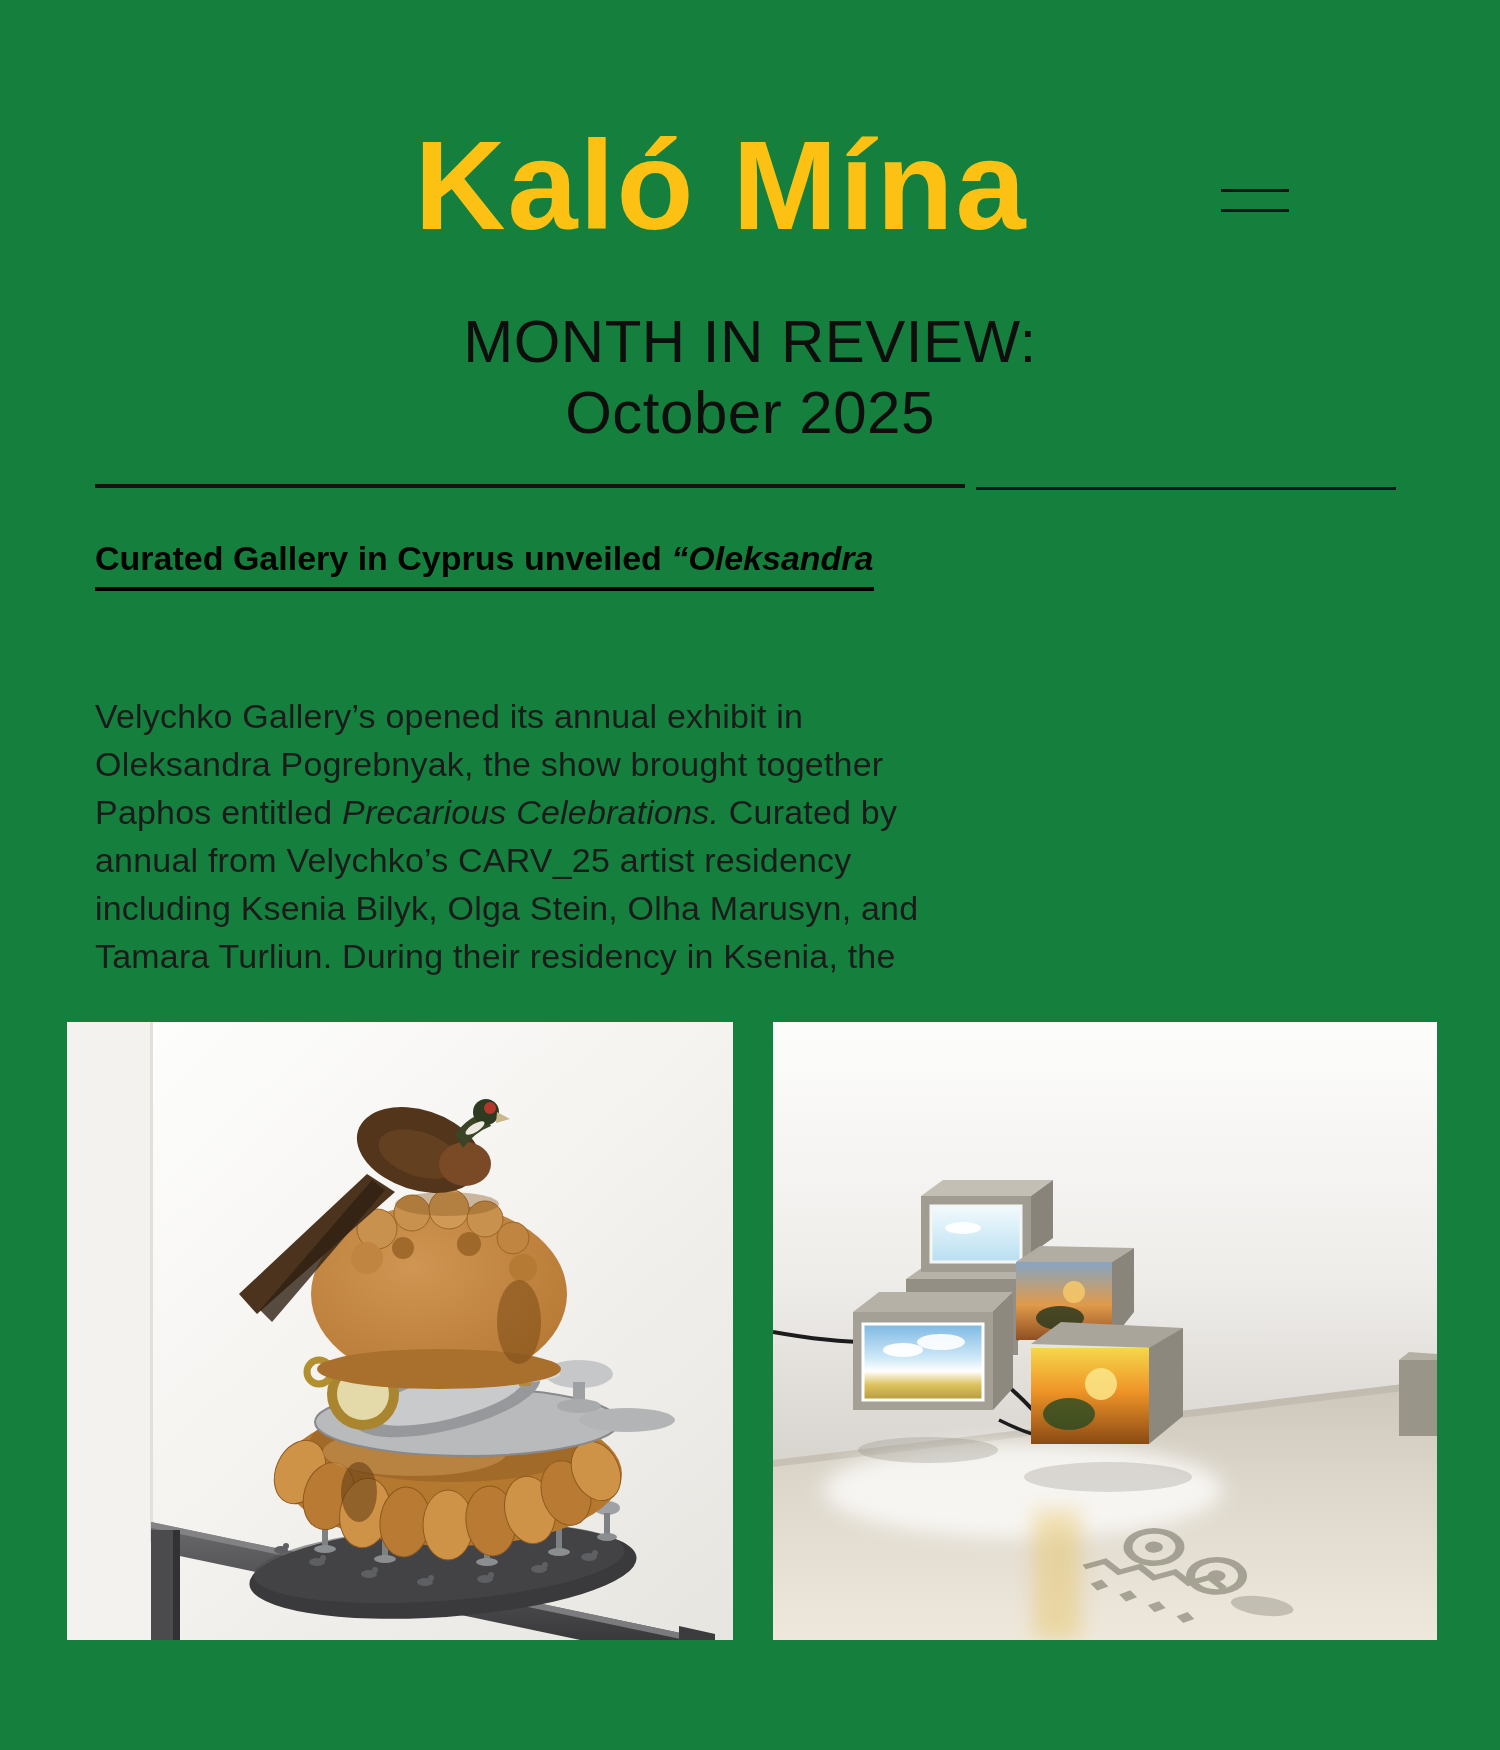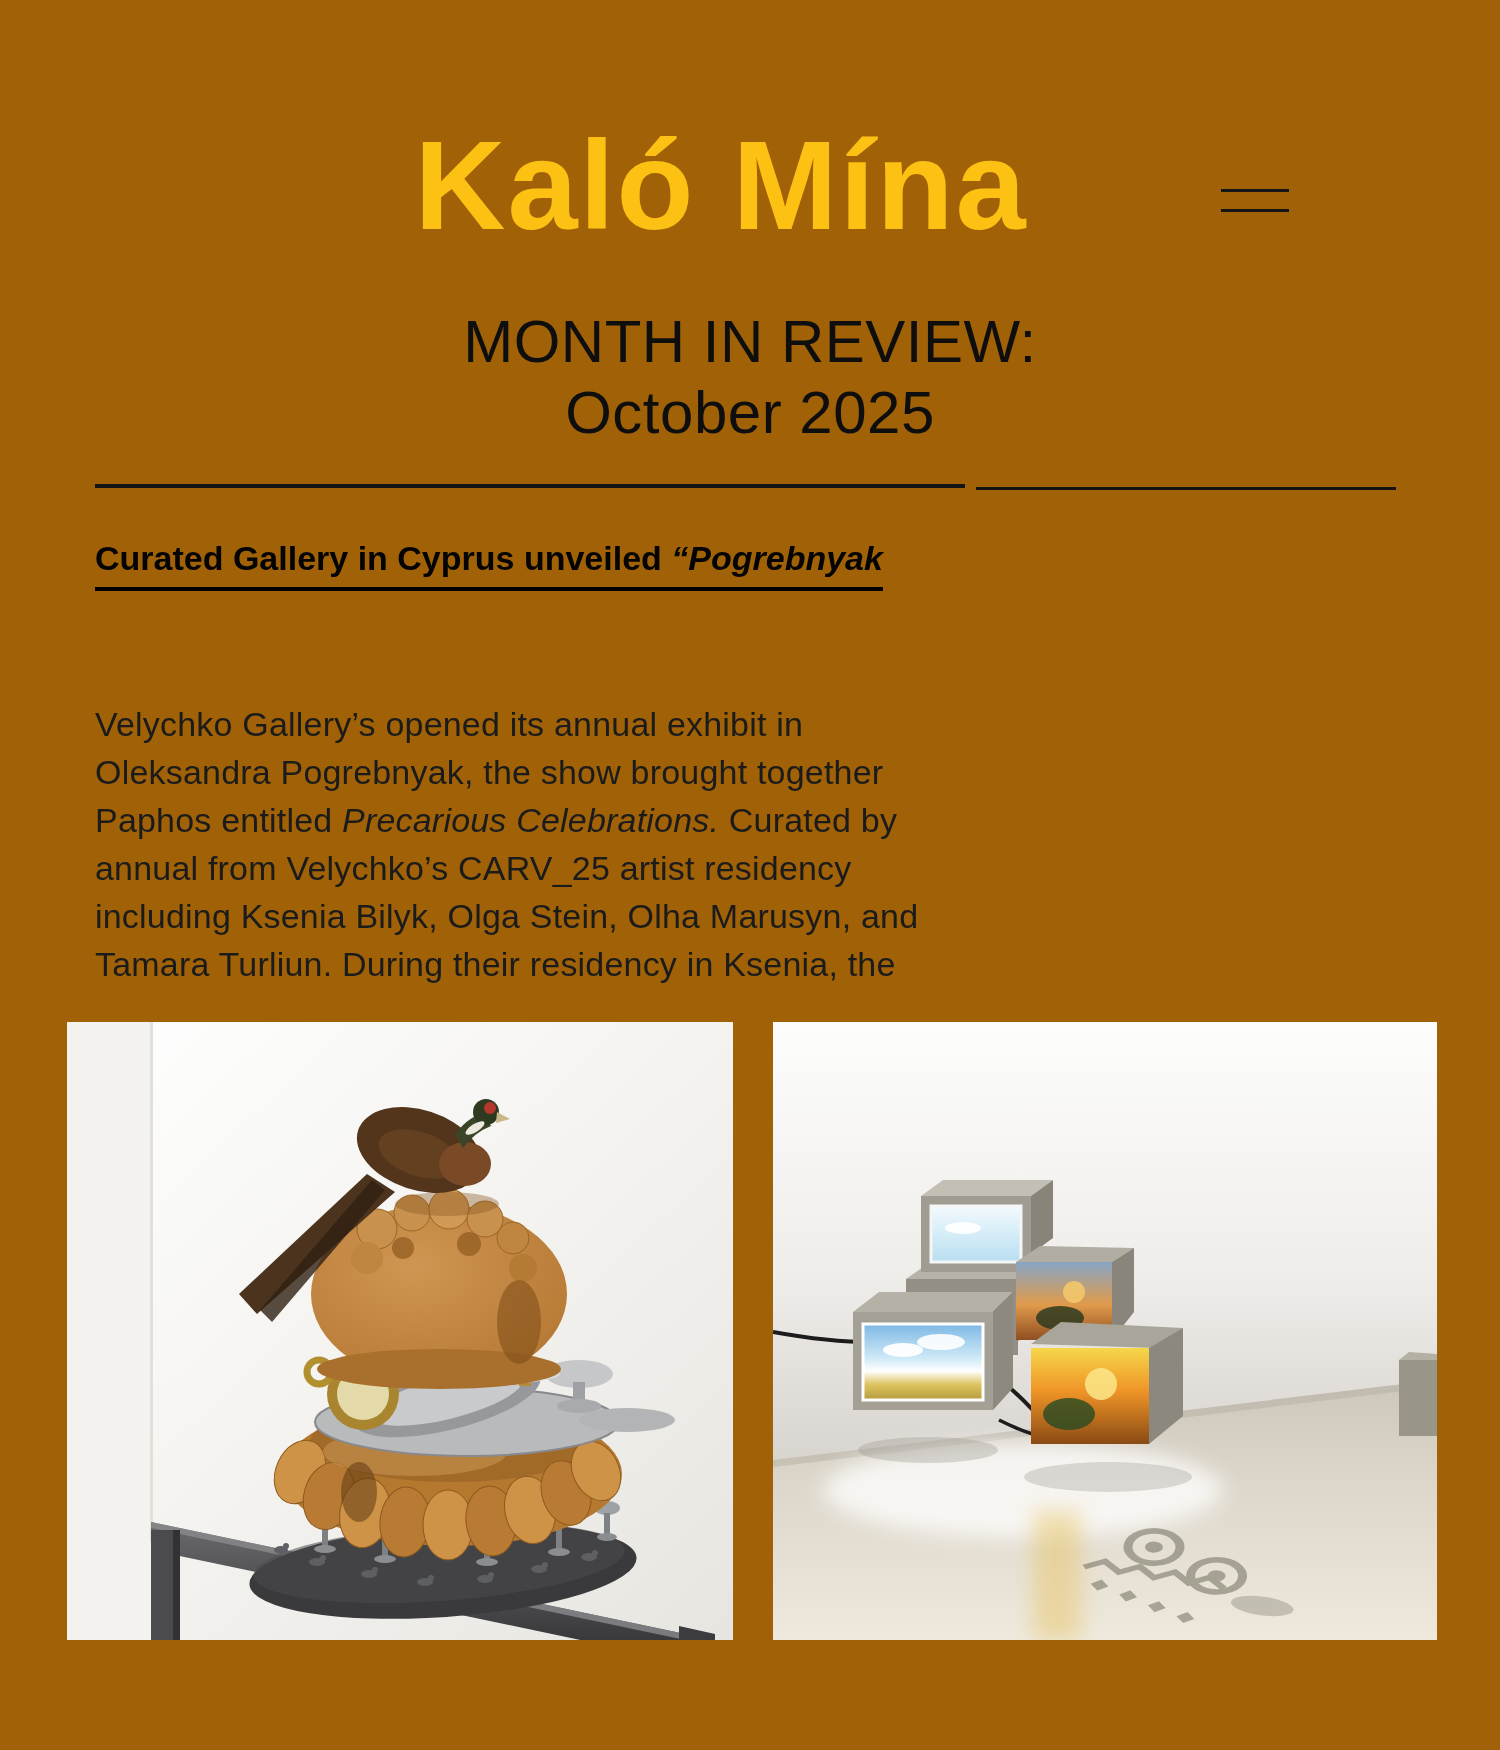--- a/index.html
+++ b/index.html
@@ -1,17 +1,17 @@
 <!DOCTYPE html>
 <html><head>
 <meta charset="utf-8">
 <style>
   html,body { margin:0; padding:0; background:#ffffff; }
   .page {
-    position:relative; width:1500px; height:1750px; background:#a16207;
+    position:relative; width:1500px; height:1750px; background:#15803d;
     font-family:"Liberation Sans", sans-serif; overflow:hidden; color:#111;
   }
 
   
   .logo {
     position:absolute; top:123px; left:0; width:1442px; text-align:center;
     font-size:126px; line-height:1; font-weight:700; letter-spacing:2px;
     color:#FDC113; text-decoration:none; display:block;
   }
   .menu-btn {
@@ -37,21 +37,21 @@
     position:absolute; left:95px; top:537px; font-size:34px; font-weight:700;
     color:#040404; text-decoration:none; display:block;
   }
   .heading .hline { display:block; margin-bottom:13px; }
   .heading .u { display:inline-block; border-bottom:4px solid #000; padding-bottom:8px; line-height:42px; }
   .it { font-style:italic; }
 
   
   .bodytext {
     position:absolute; left:95px; top:692px; font-size:34px; line-height:48px;
-    color:#1b1b1b; letter-spacing:0.2px;margin-top:8px;
+    color:#1b1b1b; letter-spacing:0.2px;
   }
   .bodytext .line { white-space:nowrap; }
 
   
   figure.photo { position:absolute; top:1022px; height:618px; margin:0; overflow:hidden; }
   #photo-left  { left:67px;  width:666px; }
   #photo-right { left:773px; width:664px; }
   figure.photo svg { display:block; width:100%; height:100%; }
 </style>
 </head>
@@ -65,21 +65,21 @@
     <span style="display:block" class="bar"></span>
     <span style="display:block" class="bar"></span>
   </button>
 
   <h1 class="title">MONTH IN REVIEW: October 2025</h1>
 
   <div class="divider-a"></div>
   <div class="divider-b"></div>
 
   <a class="heading" href="#">
-    <span class="hline"><span class="u"><span>Curated Gallery in Cyprus unveiled </span><span class="it">“Pogrebnyak</span></span></span>
+    <span class="hline"><span class="u"><span>Curated Gallery in Cyprus unveiled </span><span class="it">“Oleksandra</span></span></span>
   </a>
 
   <div class="bodytext">
     <div class="line"><span>Velychko Gallery’s opened its annual exhibit in</span><span class="it"></span><span></span></div>
     <div class="line"><span>Oleksandra Pogrebnyak, the show brought together</span><span class="it"></span><span></span></div>
     <div class="line"><span>Paphos entitled </span><span class="it">Precarious Celebrations.</span><span> Curated by</span></div>
     <div class="line"><span>annual from Velychko’s CARV_25 artist residency</span><span class="it"></span><span></span></div>
     <div class="line"><span>including Ksenia Bilyk, Olga Stein, Olha Marusyn, and</span><span class="it"></span><span></span></div>
     <div class="line"><span>Tamara Turliun. During their residency in Ksenia, the</span><span class="it"></span><span></span></div>
   </div>

